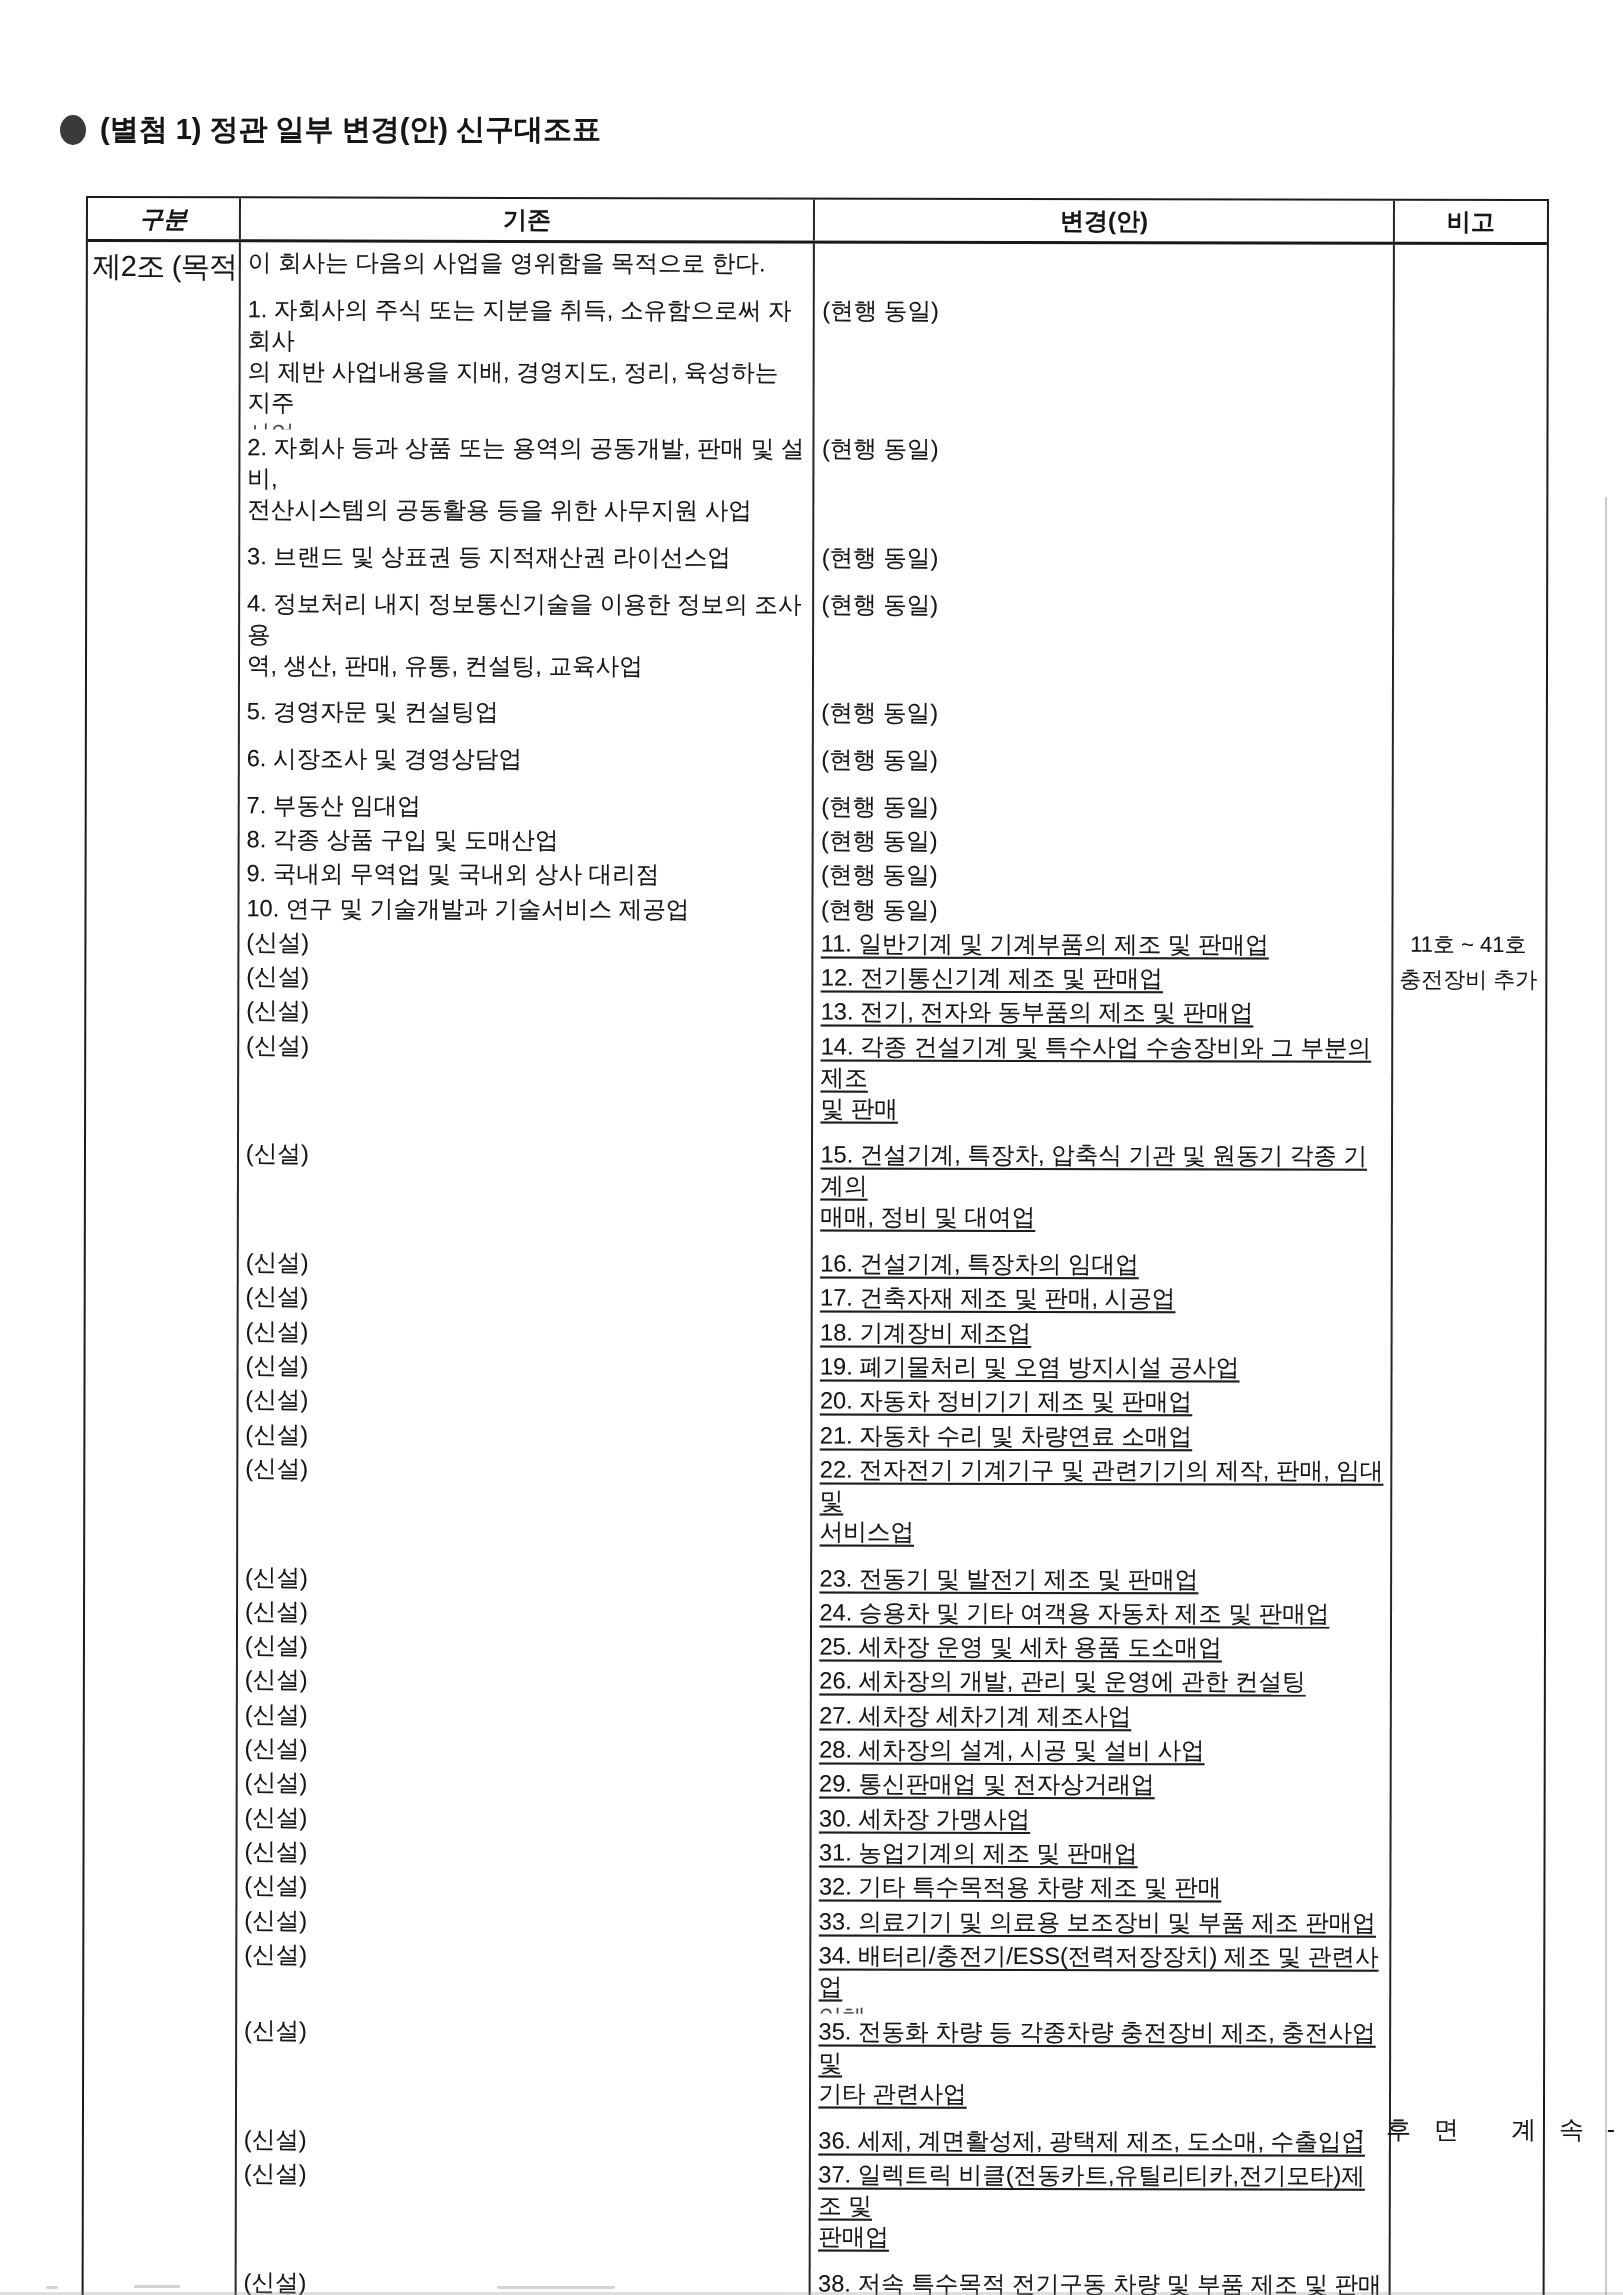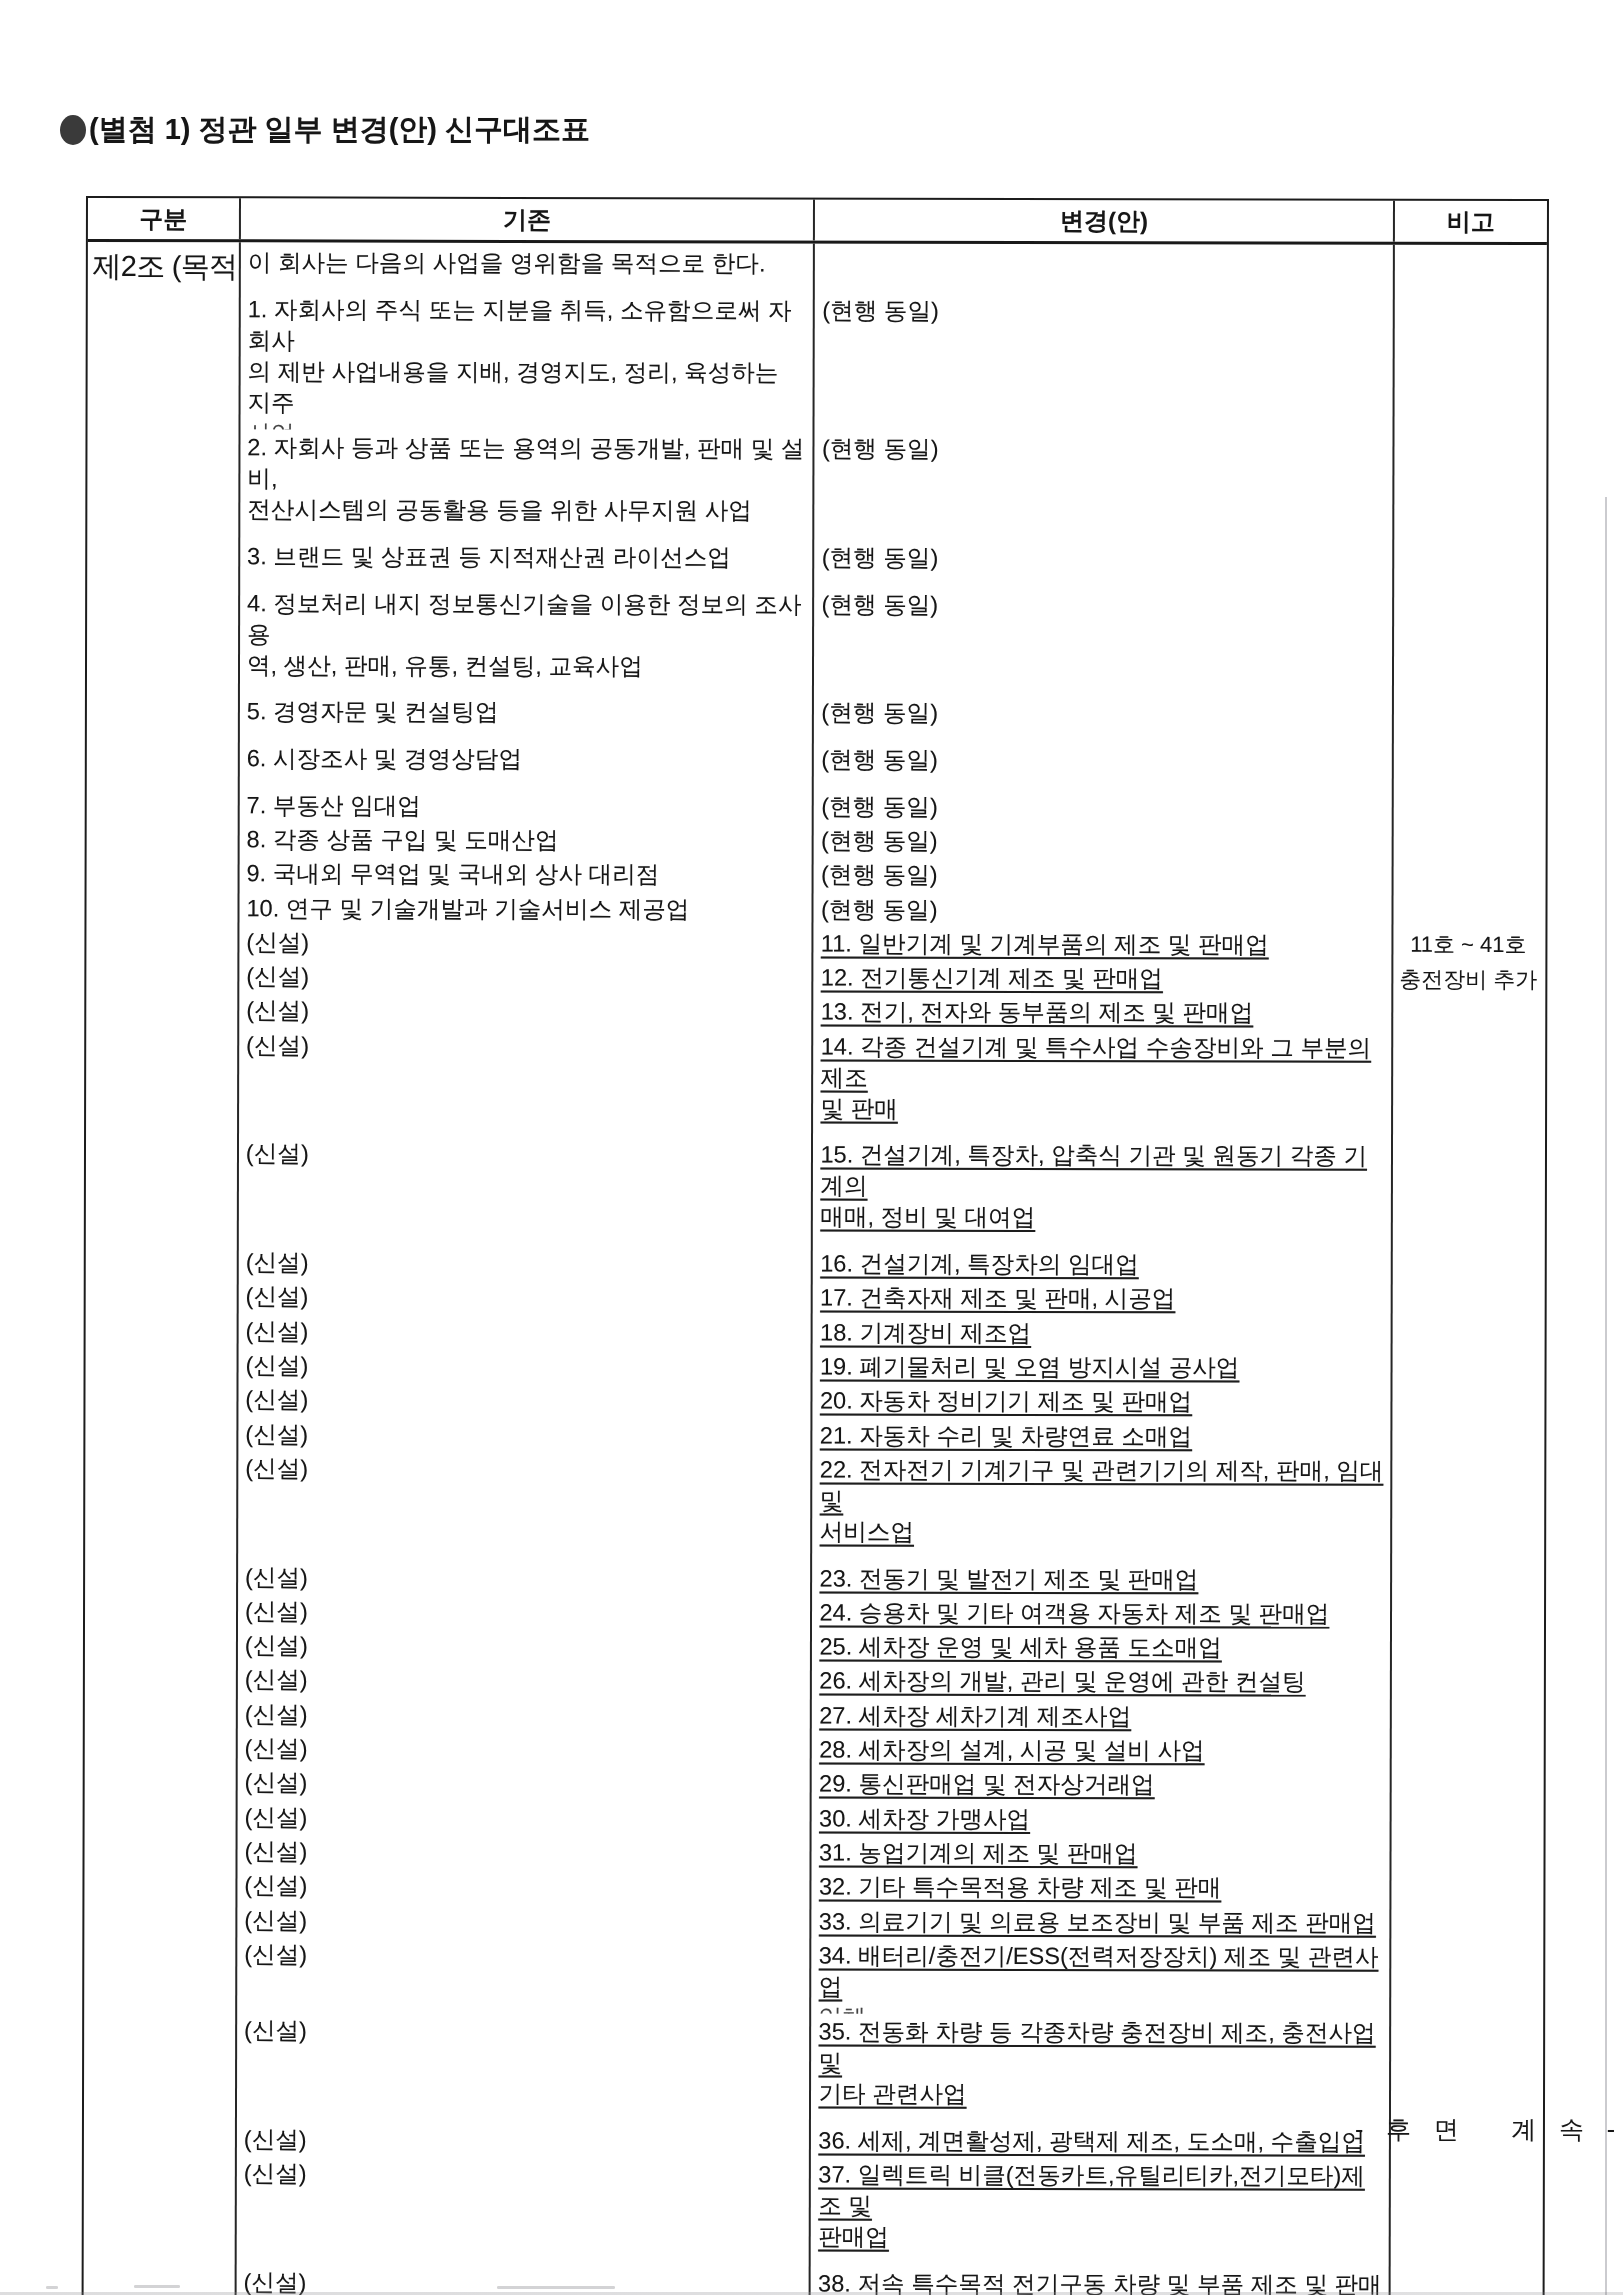--- a/index.html
+++ b/index.html
@@ -5,21 +5,21 @@
   html,body{margin:0;padding:0;}
   body{
     width:1623px;height:2295px;position:relative;overflow:hidden;
     background:#ffffff;
     font-family:"Liberation Sans","DejaVu Sans",sans-serif;
     color:#161616;
   }
   .page{position:absolute;inset:0;}
   
   .title-row{
-    position:absolute;left:60px;top:110px;display:flex;align-items:center;gap:3px;
+    position:absolute;left:60px;top:110px;display:flex;align-items:center;gap:14px;
   }
   .bullet{
     width:26px;height:30px;border-radius:50%;background:#3a3a3a;display:inline-block;
     flex:0 0 auto;
   }
   .title-row h1{
     margin:0;font-size:29px;font-weight:700;letter-spacing:0px;
     text-shadow:0 0 0.7px rgba(0,0,0,.25);
   }
   
@@ -29,21 +29,21 @@
     transform:rotate(.12deg);transform-origin:left top;
     background:#fff;
     box-sizing:border-box;
   }
   .thead{display:flex;height:41px;border-bottom:3.3px solid #191919;}
   .th{
     display:flex;align-items:center;justify-content:center;
     font-size:24px;font-weight:600;box-sizing:border-box;
     text-shadow:0 0 0.7px rgba(0,0,0,.2);
   }
-  .w-cat{width:10.33%;} .w-old{width:39.38%;} .w-new{width:39.73%;} .w-rem{width:10.56%;}
+  .w-cat{width:10.33%;font-style:italic;} .w-old{width:39.38%;} .w-new{width:39.73%;} .w-rem{width:10.56%;}
   .th+.th{border-left:2px solid #262626;}
   .tbody{position:relative;padding:5.2px 0 6.5px 0;}
   .vline{position:absolute;top:0;bottom:0;width:2px;background:#262626;z-index:2;}
   .vl-1{left:10.33%;} .vl-2{left:49.71%;} .vl-3{left:89.44%;}
   .row-label{
     position:absolute;left:4.6px;top:5.2px;width:calc(10.33% - 9.2px);
     font-size:29px;letter-spacing:-0.7px;white-space:nowrap;overflow:hidden;
     text-shadow:0 0 0.7px rgba(0,0,0,.25);
   }
   .irow{display:flex;margin-bottom:3.3px;}

